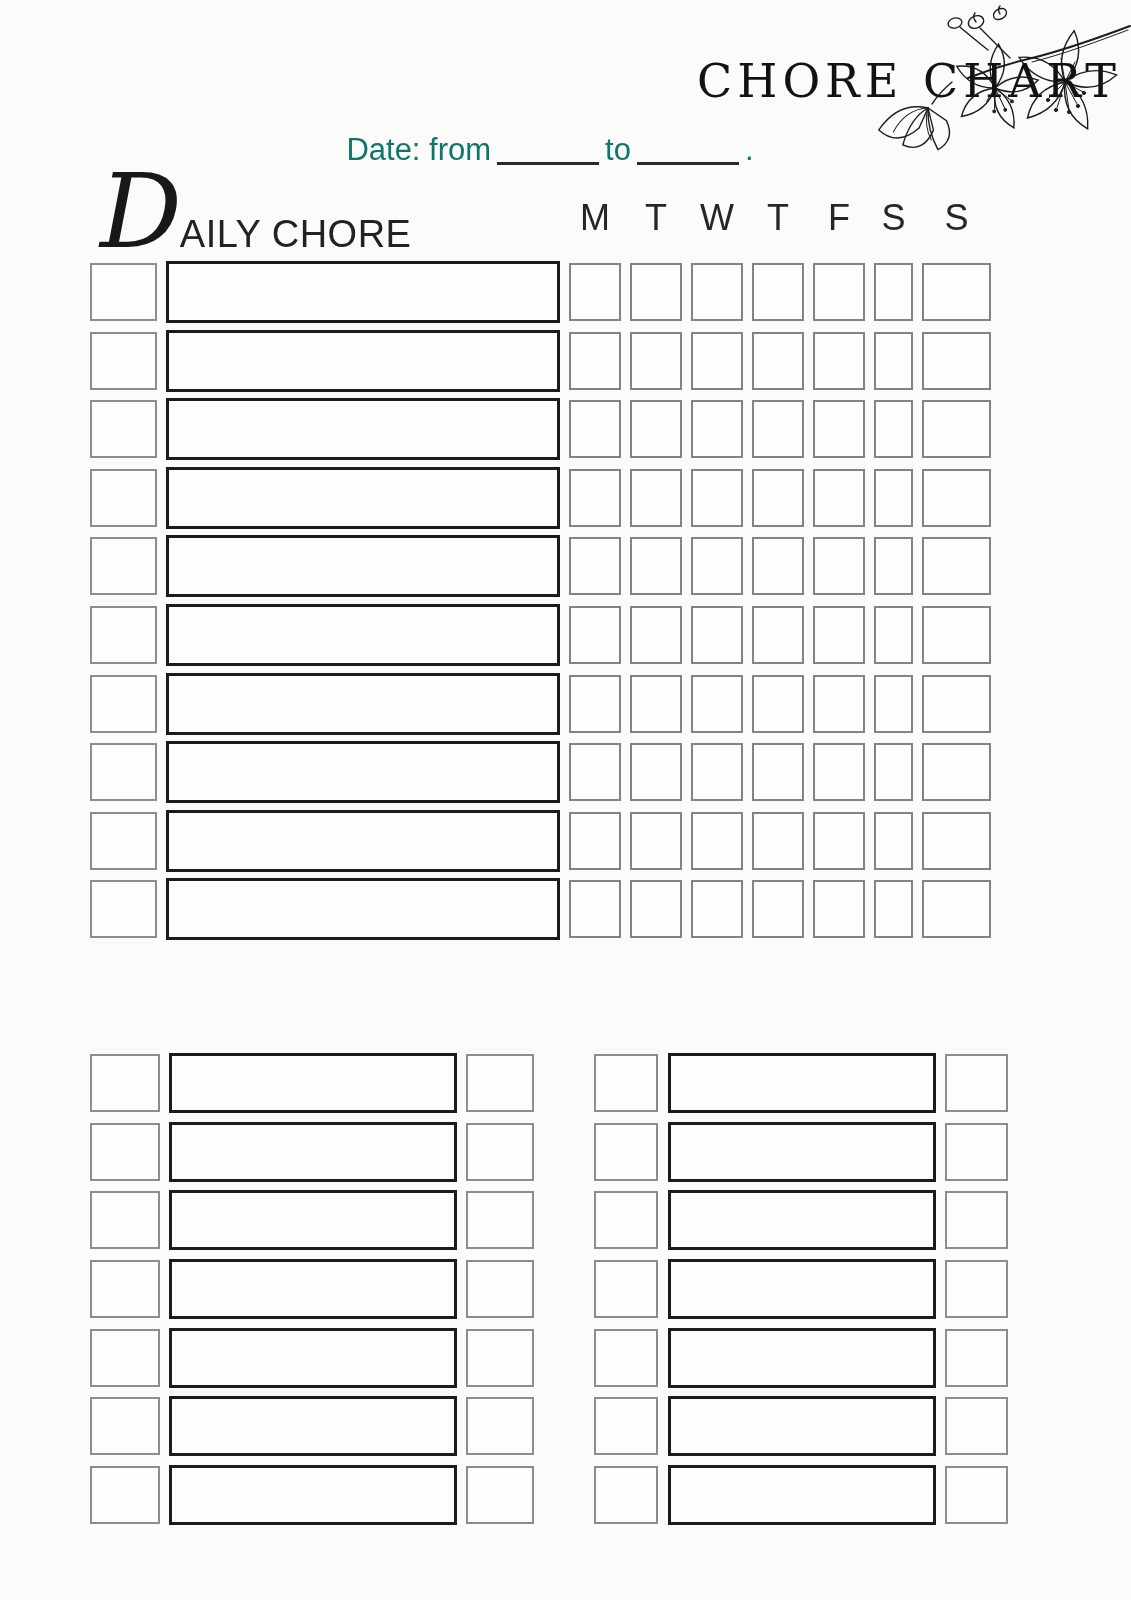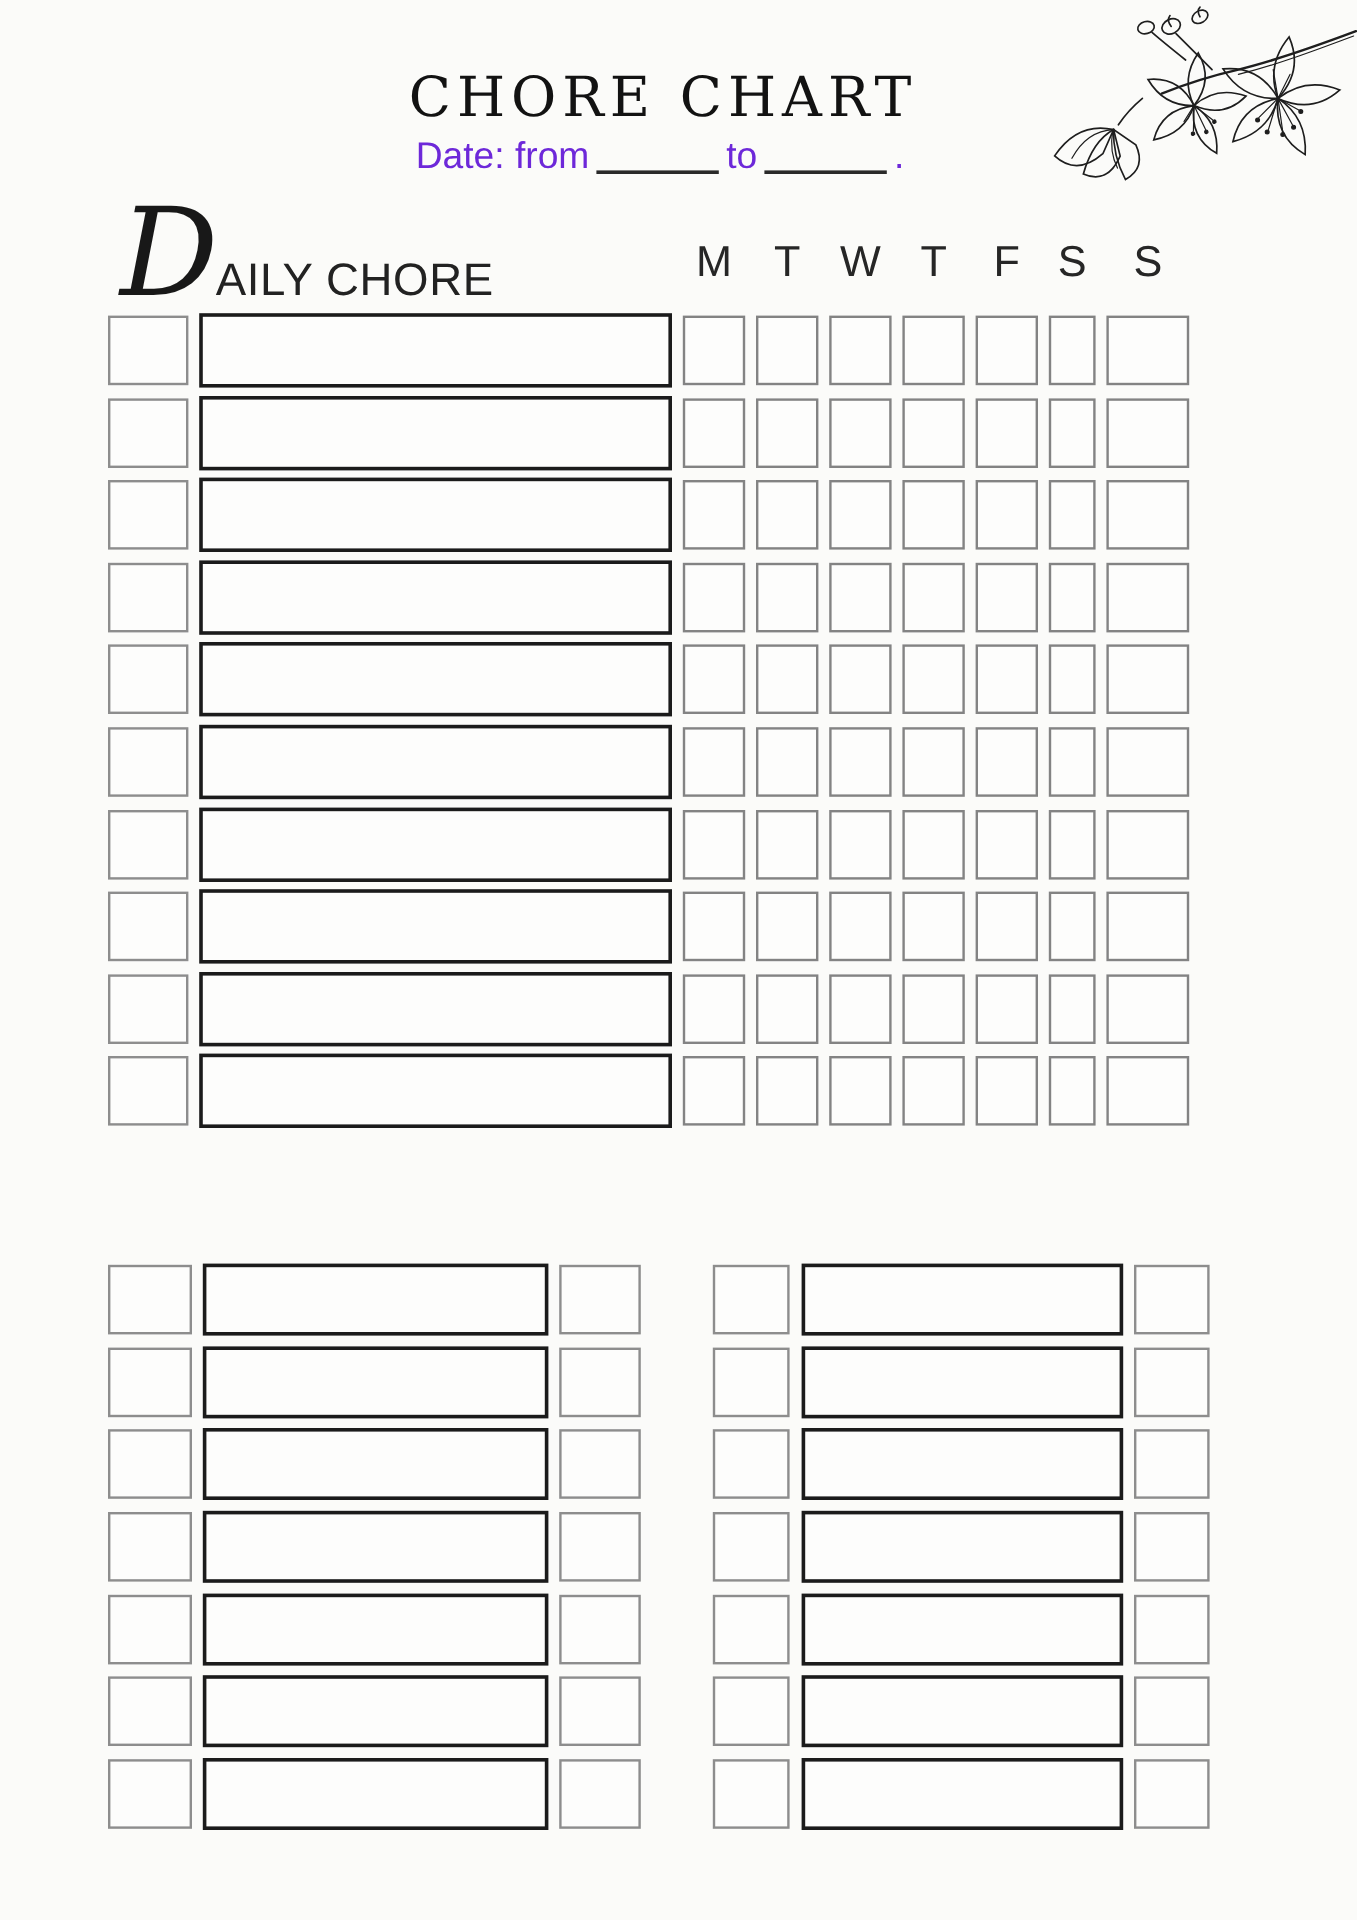--- a/index.html
+++ b/index.html
@@ -5,27 +5,27 @@
   * { margin:0; padding:0; box-sizing:border-box; }
   body { background:#e8e8e8; }
   .page {
     position:relative; width:1131px; height:1600px;
     background:#fbfbf9; overflow:hidden;
     font-family:"Liberation Sans", sans-serif; color:#1f1f1f;
   }
 
   
   .title {
-    position:absolute; top:54px; left:0; width:1105px; text-align:center;
+    position:absolute; top:54px; left:16px; width:1105px; text-align:right;
     font-family:"DejaVu Serif", serif; font-size:46px; font-weight:500;
     letter-spacing:5px; color:#121212; white-space:nowrap;
   }
   .date-line {
-    position:absolute; top:112px; left:0; width:1100px; text-align:center;
-    font-size:31px; color:#6d28d9; white-space:nowrap;
+    position:absolute; top:132px; left:0; width:1100px; text-align:center;
+    font-size:31px; color:#0f766e; white-space:nowrap;
   }
   .blank {
     display:inline-block; width:102px; height:4px;
     border-bottom:3px solid #2a2a2a; vertical-align:-5px; margin:0 6px;
   }
   .flower { position:absolute; top:0; right:0; }
 
   
   .section-heading { position:absolute; white-space:nowrap; line-height:1; }
   .initial {

